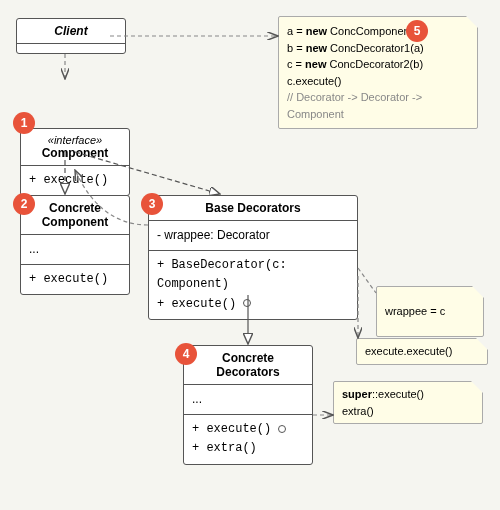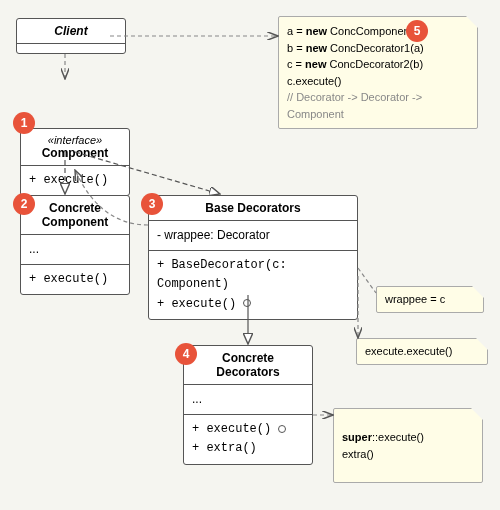--- a/index.html
+++ b/index.html
@@ -165,29 +165,29 @@
   </div>
 
   <div class="note-box" style="left:278px;top:16px;width:200px;">
     <p>a = <strong>new</strong> ConcComponent()</p>
     <p>b = <strong>new</strong> ConcDecorator1(a)</p>
     <p>c = <strong>new</strong> ConcDecorator2(b)</p>
     <p>c.execute()</p>
     <p style="color:#888;">// Decorator -&gt; Decorator -&gt; Component</p>
   </div>
 
-  <div class="note-box" style="left:376px;top:286px;width:108px;padding:4px 8px;">
+  <div class="note-box" style="left:376px;top:286px;width:108px;padding:16px 8px;">
     <p>wrappee = c</p>
   </div>
 
   <div class="note-box" style="left:356px;top:338px;width:132px;padding:4px 8px;">
     <p>execute.execute()</p>
   </div>
 
-  <div class="note-box" style="left:333px;top:408px;width:150px;padding:20px 8px;">
+  <div class="note-box" style="left:333px;top:381px;width:150px;padding:4px 8px;">
     <p><strong>super</strong>::execute()</p>
     <p>extra()</p>
   </div>
 
   <div class="badge" style="left:13px;top:112px;">
     <span>1</span>
   </div>
   <div class="badge" style="left:13px;top:193px;">
     <span>2</span>
   </div>

